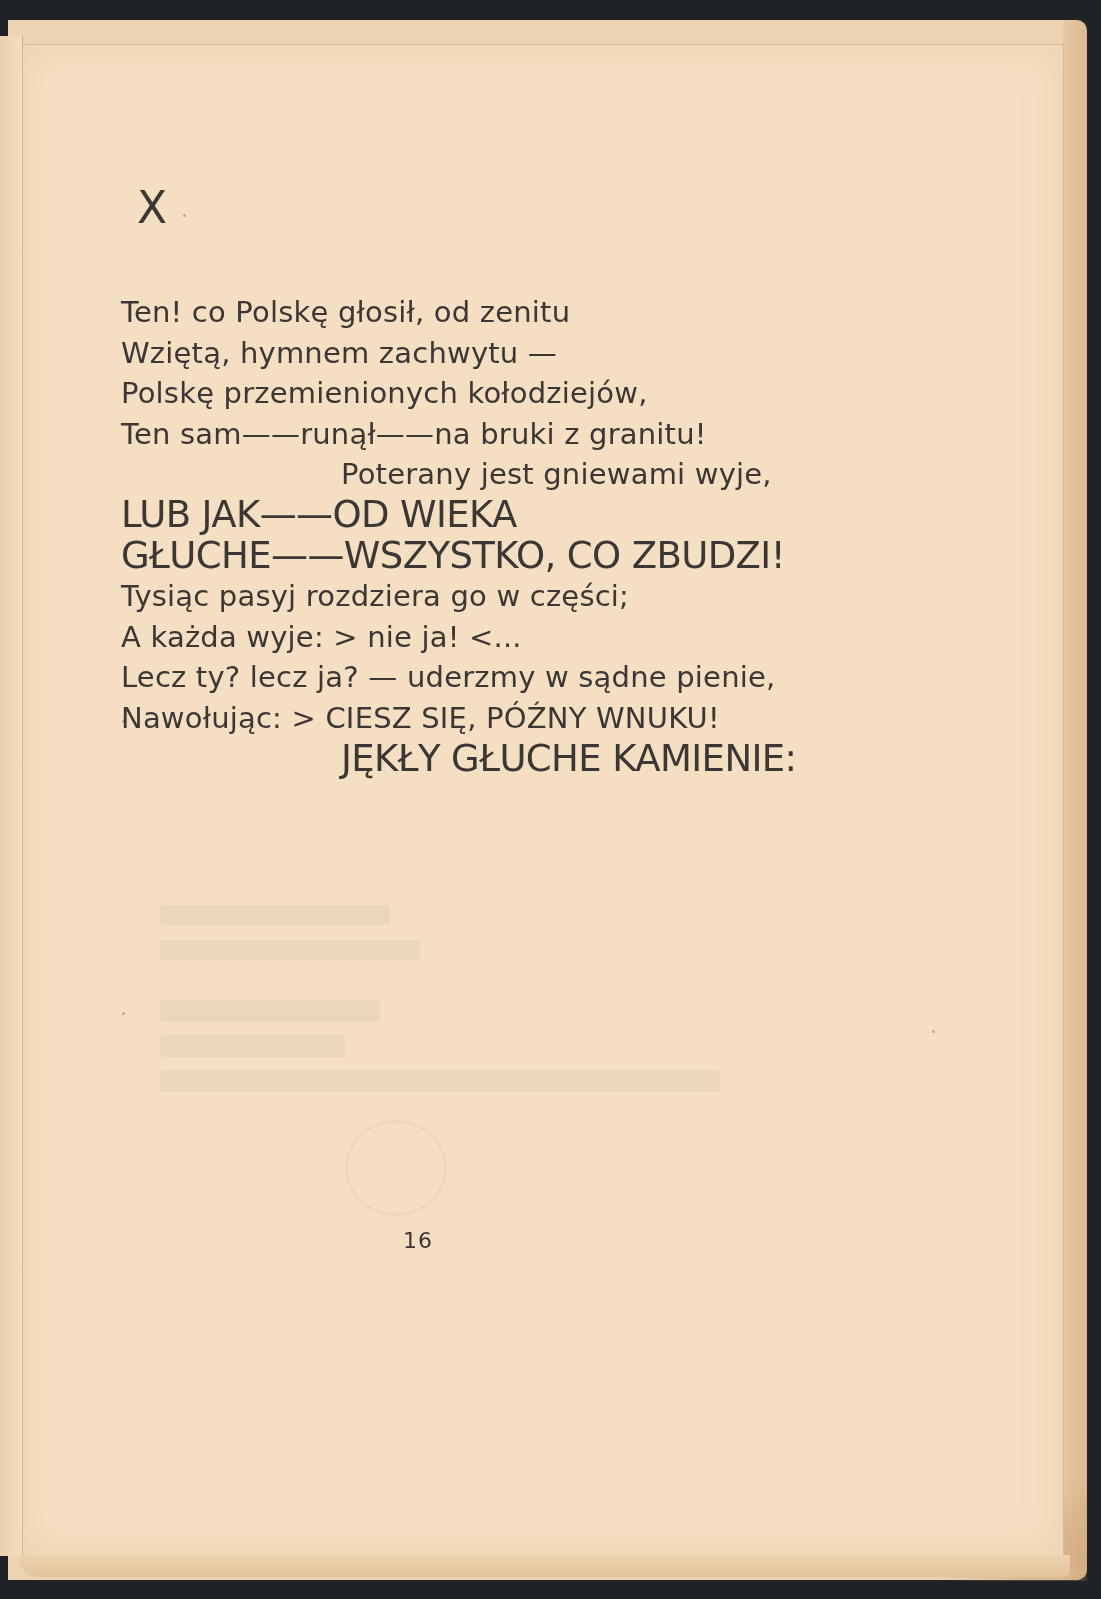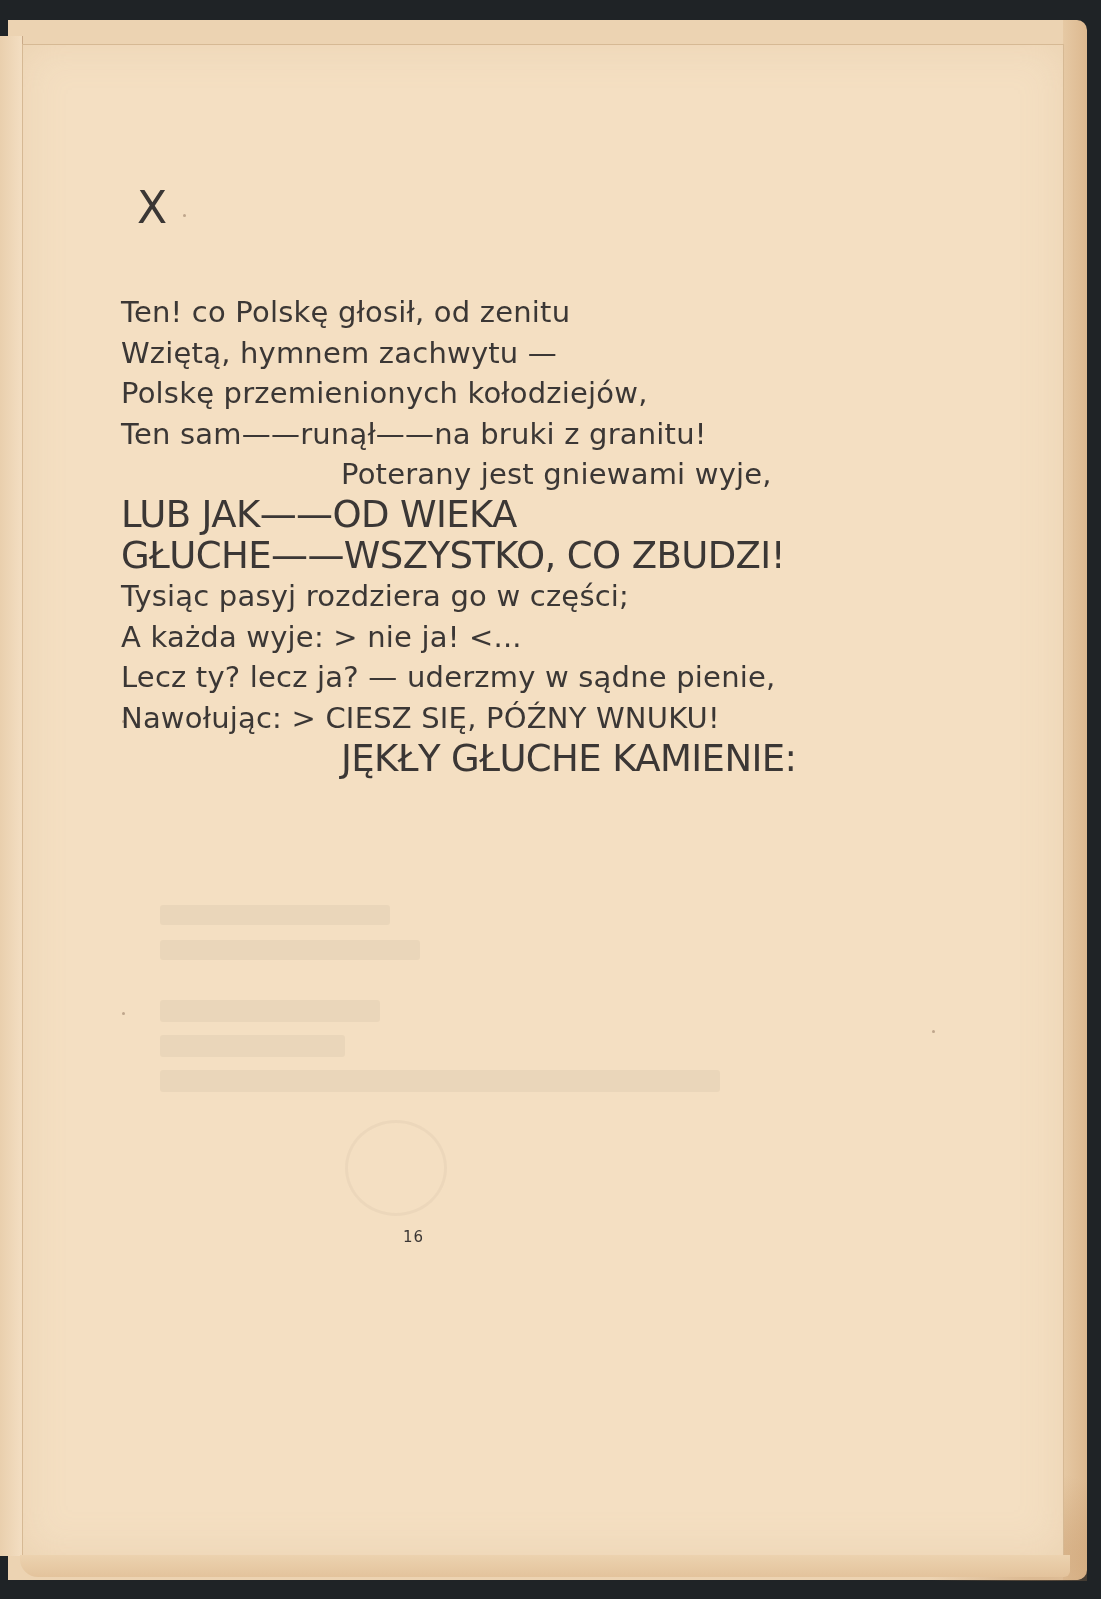--- a/index.html
+++ b/index.html
@@ -107,21 +107,21 @@
       font-size: 41px;
       line-height: 50px;
       height: 50px;
       letter-spacing: -1px;
       margin-top: 2px;
     }
     .page-number {
       position: absolute;
       left: 403px;
       top: 1228px;
-      font-size: 15px;
+      font-size: 22px;
       letter-spacing: 1px;
     }
     
     .ghost {
       position: absolute;
       background: rgba(120, 100, 80, 0.07);
       border-radius: 3px;
     }
     .ghost-emblem {
       position: absolute;

